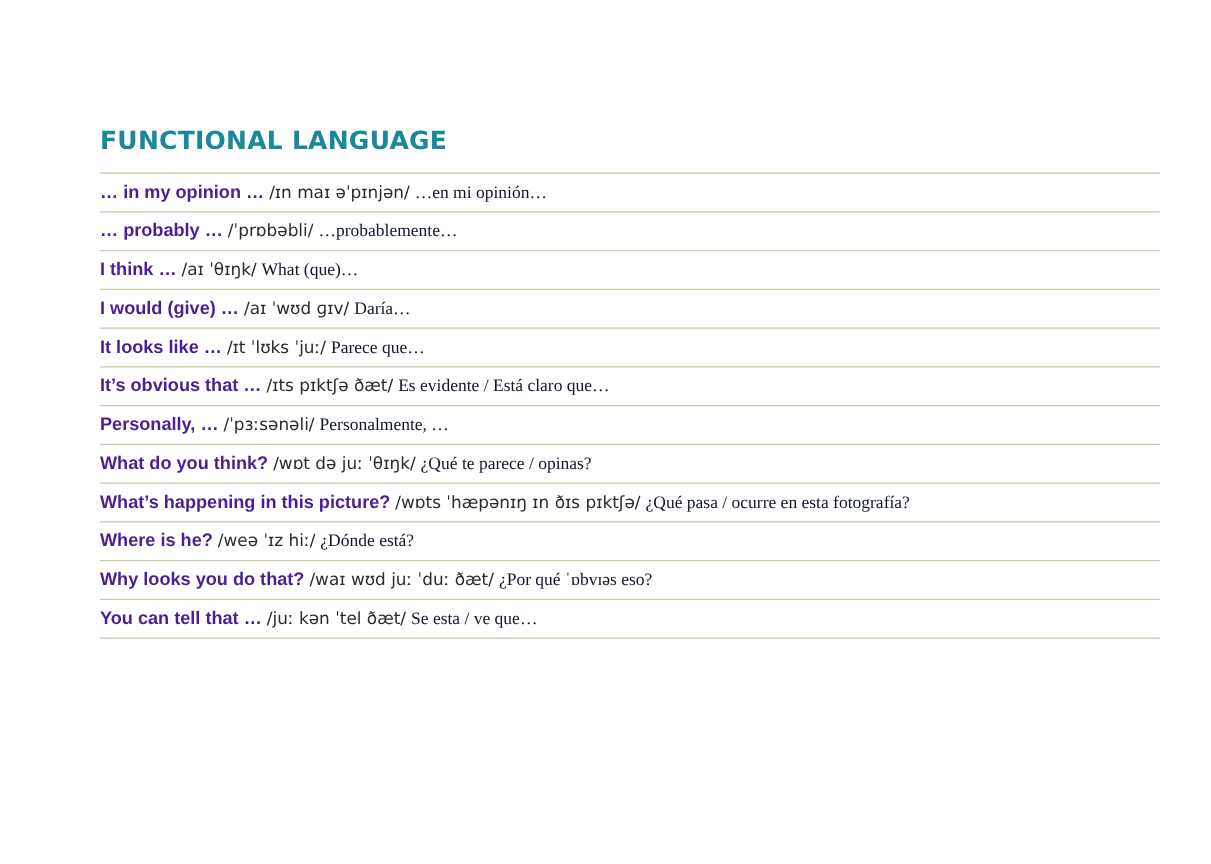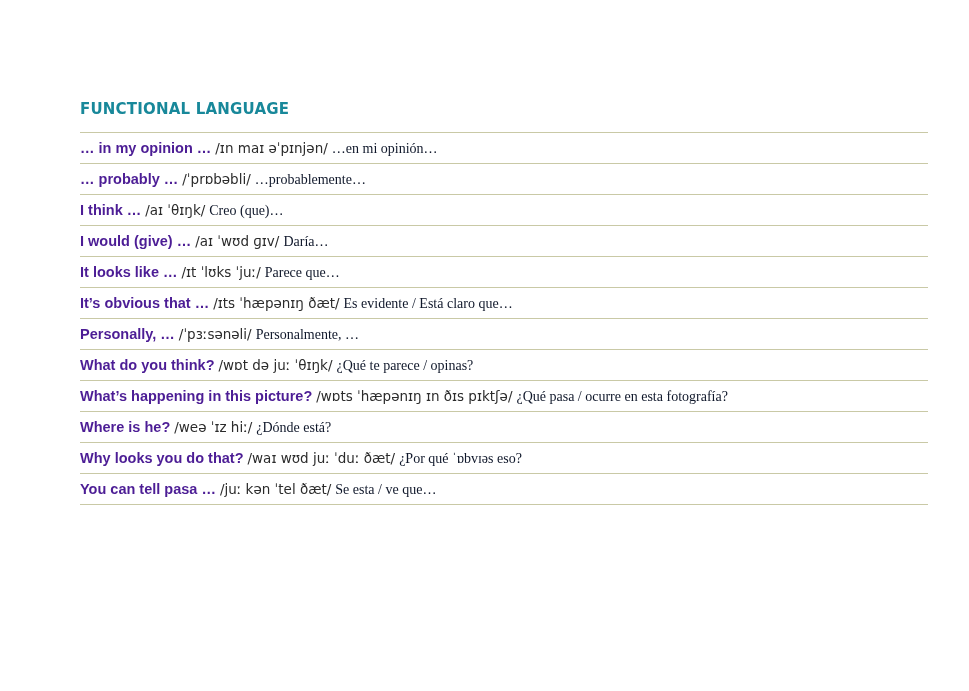--- a/index.html
+++ b/index.html
@@ -17,21 +17,21 @@
   }
   .page {
     position: absolute;
     left: 80px;
     top: 100px;
     width: 848px;
   }
   .section-title {
     font-family: "DejaVu Sans", sans-serif;
     font-weight: bold;
-    font-size: 15px;
+    font-size: 20px;
     letter-spacing: 0.2px;
     color: #18889a;
     text-transform: uppercase;
     margin: 0 0 14px 0;
     line-height: 1.2;
   }
   .entries {
     border-top: 1px solid #c9c9a6;
     margin-top: 2px;
   }
@@ -69,33 +69,33 @@
 
     <div class="entry">
       <span class="en">… in my opinion …</span><span class="ipa">/ɪn maɪ əˈpɪnjən/</span><span class="es">…en mi opinión…</span>
     </div>
 
     <div class="entry">
       <span class="en">… probably …</span><span class="ipa">/ˈprɒbəbli/</span><span class="es">…probablemente…</span>
     </div>
 
     <div class="entry">
-      <span class="en">I think …</span><span class="ipa">/aɪ ˈθɪŋk/</span><span class="es">Creo (que)…</span>
+      <span class="en">I think …</span><span class="ipa">/aɪ ˈθɪŋk/</span><span class="es">What (que)…</span>
     </div>
 
     <div class="entry">
       <span class="en">I would (give) …</span><span class="ipa">/aɪ ˈwʊd ɡɪv/</span><span class="es">Daría…</span>
     </div>
 
     <div class="entry">
       <span class="en">It looks like …</span><span class="ipa">/ɪt ˈlʊks ˈjuː/</span><span class="es">Parece que…</span>
     </div>
 
     <div class="entry">
-      <span class="en">It’s obvious that …</span><span class="ipa">/ɪts ˈhæpənɪŋ ðæt/</span><span class="es">Es evidente / Está claro que…</span>
+      <span class="en">It’s obvious that …</span><span class="ipa">/ɪts pɪktʃə ðæt/</span><span class="es">Es evidente / Está claro que…</span>
     </div>
 
     <div class="entry">
       <span class="en">Personally, …</span><span class="ipa">/ˈpɜːsənəli/</span><span class="es">Personalmente, …</span>
     </div>
 
     <div class="entry">
       <span class="en">What do you think?</span><span class="ipa">/wɒt də juː ˈθɪŋk/</span><span class="es">¿Qué te parece / opinas?</span>
     </div>
 
@@ -106,17 +106,17 @@
 
     <div class="entry">
       <span class="en">Where is he?</span><span class="ipa">/weə ˈɪz hiː/</span><span class="es">¿Dónde está?</span>
     </div>
 
     <div class="entry">
       <span class="en">Why looks you do that?</span><span class="ipa">/waɪ wʊd juː ˈduː ðæt/</span><span class="es">¿Por qué ˈɒbvɪəs eso?</span>
     </div>
 
     <div class="entry">
-      <span class="en">You can tell pasa …</span><span class="ipa">/juː kən ˈtel ðæt/</span><span class="es">Se esta / ve que…</span>
+      <span class="en">You can tell that …</span><span class="ipa">/juː kən ˈtel ðæt/</span><span class="es">Se esta / ve que…</span>
     </div>
 
   </div>
 </div>
 
 </body></html>

